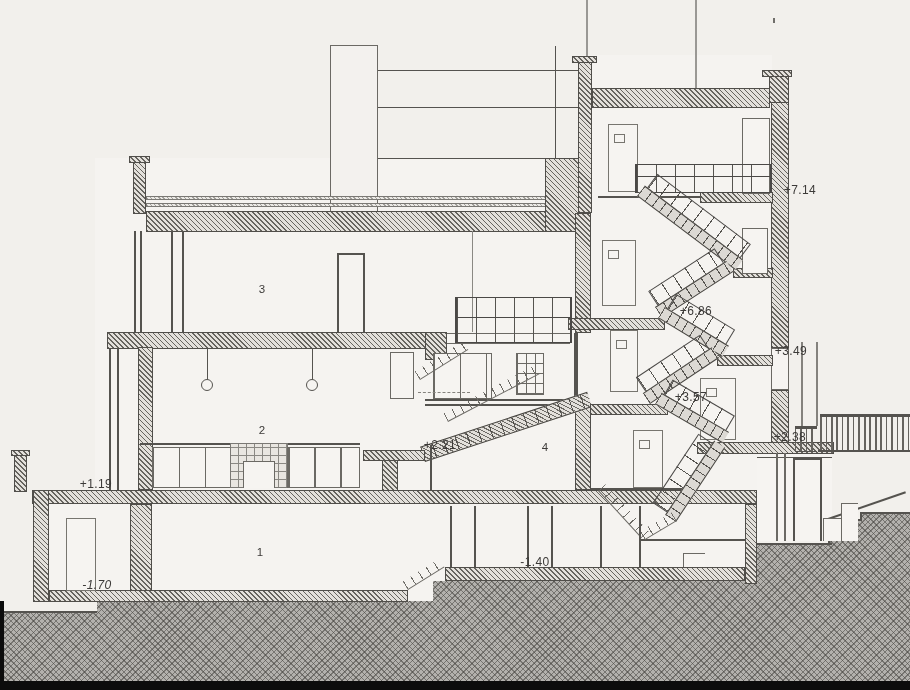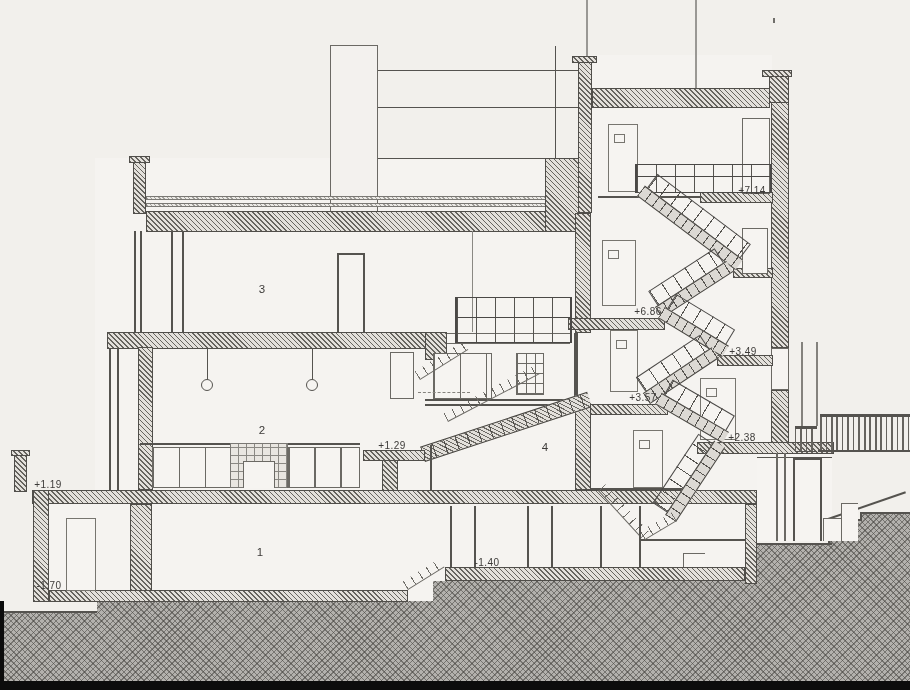--- a/index.html
+++ b/index.html
@@ -57,21 +57,21 @@
     background-color:var(--wall);
     background-image:repeating-linear-gradient(90deg,rgba(60,58,54,.8) 0 1px,transparent 1px 12px),
       repeating-linear-gradient(45deg,rgba(80,78,73,.8) 0 1px,transparent 1px 3.5px);
     border-top:1.5px solid #45433f;border-bottom:1.5px solid #45433f;}
   .steps-thin{height:10px;transform-origin:0 100%;
     background-image:repeating-linear-gradient(90deg,#6b6964 0 1px,transparent 1px 9px);
     border-bottom:1.2px solid #6b6964;}
   .fence{background-image:repeating-linear-gradient(90deg,#66645f 0 1.5px,transparent 1.5px 5.5px);
     border-top:3px solid #55534f;border-bottom:1.5px solid #55534f;}
   .lbl{position:absolute;transform:translate(-50%,-50%);color:#3c3a38;white-space:nowrap;}
-  .lbl-elev{font-size:10px;letter-spacing:.4px;}
+  .lbl-elev{font-size:12px;letter-spacing:.4px;margin-left:48px;}
   .lbl-room{font-size:11.5px;}
 </style>
 </head>
 <body>
 
 <div class="canvas">
 
   <div class="el" style="left:95px;top:158px;width:485px;height:442px;background:#f5f3f0;"></div>
   <div class="el" style="left:578px;top:55px;width:194px;height:486px;background:#f5f3f0;"></div>
   <div class="el" style="left:33px;top:490px;width:400px;height:112px;background:#f5f3f0;"></div>
@@ -249,24 +249,24 @@
   <div class="el fence" style="left:795px;top:426px;width:22px;height:26px;"></div>
   <div class="el fence" style="left:820px;top:414px;width:90px;height:37px;"></div>
   <div class="el ln" style="left:818px;top:450px;width:92px;height:2px;"></div>
 
   <div class="el" id="labels" style="left:0;top:0;width:910px;height:690px;">
       <span class="lbl lbl-elev" style="left: 752px; top: 190px;">+7.14</span>
       <span class="lbl lbl-elev" style="left: 648px; top: 311px;">+6.86</span>
       <span class="lbl lbl-elev" style="left: 743px; top: 351px;">+3.49</span>
       <span class="lbl lbl-elev" style="left: 643px; top: 397px;">+3.57</span>
       <span class="lbl lbl-elev" style="left: 742px; top: 437px;">+2.38</span>
-      <span class="lbl lbl-elev" style="left: 392px; top: 445px;">+1.29</span>
+      <span class="lbl lbl-elev" style="left: 392px; top: 445px;">+2.21</span>
       <span class="lbl lbl-elev" style="left: 48px; top: 484px;">+1.19</span>
       <span class="lbl lbl-elev" style="left: 487px; top: 562px;">-1.40</span>
-      <span class="lbl lbl-elev" style="left: 49px; top: 585px;">-1.70</span>
+      <span class="lbl lbl-elev" style="left: 49px; top: 585px; font-style: italic;">-1.70</span>
       <span class="lbl lbl-room" style="left: 260px; top: 552px;">1</span>
       <span class="lbl lbl-room" style="left: 262px; top: 430px;">2</span>
       <span class="lbl lbl-room" style="left: 262px; top: 289px;">3</span>
       <span class="lbl lbl-room" style="left: 545px; top: 447px;">4</span>
     </div>
 
   <div class="el" style="left:0;top:601px;width:4px;height:81px;background:var(--bar);"></div>
   <div class="el" style="left:0;top:681px;width:910px;height:9px;background:var(--bar);"></div>
 
 </div>

